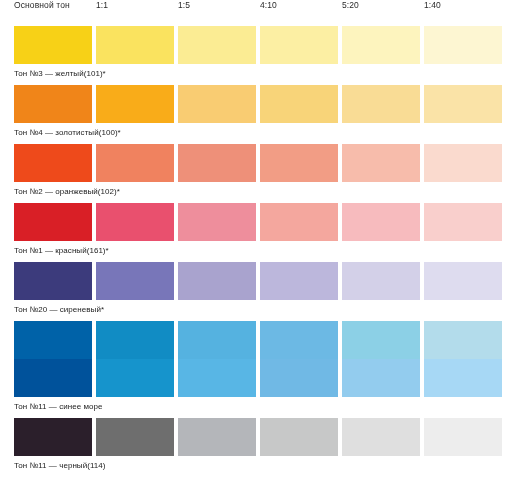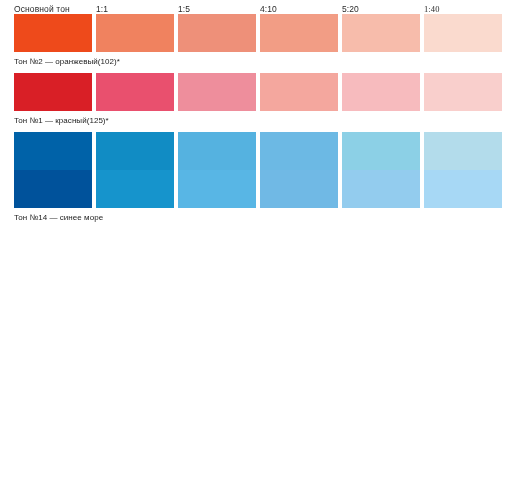--- a/index.html
+++ b/index.html
@@ -18,32 +18,32 @@
   .chart {
     position: relative;
     width: 514px;
     height: 504px;
     box-sizing: border-box;
     padding: 0 14px;
   }
   
   .header-row {
     display: flex;
-    align-items: flex-end;
-    height: 14px;
+    align-items: flex-start;
+    height: 26px;
     font-size: 8.5px;
     color: #2a2a2a;
     letter-spacing: 0.1px;
   }
   .header-cell {
     flex: 0 0 78px;
     margin-right: 4px;
     white-space: nowrap;
   }
-  .header-cell:last-child { margin-right: 0; font-family: Liberation Serif, serif; }
+  .header-cell:last-child { margin-right: 0; }
   .header-cell.base { flex: 0 0 78px; }
   
   .tone-row {
     margin-bottom: 0px;
   }
   .swatches {
     display: flex;
     height: 38px;
   }
   .swatch {
@@ -71,56 +71,100 @@
     <span class="header-cell">1:1</span>
     <span class="header-cell">1:5</span>
     <span class="header-cell">4:10</span>
     <span class="header-cell">5:20</span>
     <span class="header-cell">1:40</span>
   </div>
 
   <div id="rows-container">
       <div class="tone-row">
         <div class="swatches">
+          <div class="swatch" title="#F7D117" style="background: rgb(247, 209, 23);"></div>
+          <div class="swatch" title="#FAE35F" style="background: rgb(250, 227, 95);"></div>
+          <div class="swatch" title="#FBEC93" style="background: rgb(251, 236, 147);"></div>
+          <div class="swatch" title="#FCEFA3" style="background: rgb(252, 239, 163);"></div>
+          <div class="swatch" title="#FDF4BE" style="background: rgb(253, 244, 190);"></div>
+          <div class="swatch" title="#FDF6D2" style="background: rgb(253, 246, 210);"></div>
+        </div>
+        <div class="tone-label">Тон №3 — желтый(101)*</div>
+      </div>
+      <div class="tone-row">
+        <div class="swatches">
+          <div class="swatch" title="#F08519" style="background: rgb(240, 133, 25);"></div>
+          <div class="swatch" title="#F9AC19" style="background: rgb(249, 172, 25);"></div>
+          <div class="swatch" title="#F9CC72" style="background: rgb(249, 204, 114);"></div>
+          <div class="swatch" title="#F8D479" style="background: rgb(248, 212, 121);"></div>
+          <div class="swatch" title="#F9DC95" style="background: rgb(249, 220, 149);"></div>
+          <div class="swatch" title="#FAE3A7" style="background: rgb(250, 227, 167);"></div>
+        </div>
+        <div class="tone-label">Тон №4 — золотистый(100)*</div>
+      </div>
+      <div class="tone-row">
+        <div class="swatches">
           <div class="swatch" title="#EE4A1B" style="background: rgb(238, 74, 27);"></div>
           <div class="swatch" title="#F0825F" style="background: rgb(240, 130, 95);"></div>
           <div class="swatch" title="#EE9079" style="background: rgb(238, 144, 121);"></div>
           <div class="swatch" title="#F29D85" style="background: rgb(242, 157, 133);"></div>
           <div class="swatch" title="#F7BCAB" style="background: rgb(247, 188, 171);"></div>
           <div class="swatch" title="#FADACE" style="background: rgb(250, 218, 206);"></div>
         </div>
         <div class="tone-label">Тон №2 — оранжевый(102)*</div>
       </div>
       <div class="tone-row">
         <div class="swatches">
           <div class="swatch" title="#D91F26" style="background: rgb(217, 31, 38);"></div>
           <div class="swatch" title="#E9506E" style="background: rgb(233, 80, 110);"></div>
           <div class="swatch" title="#EE8E9C" style="background: rgb(238, 142, 156);"></div>
           <div class="swatch" title="#F4A79E" style="background: rgb(244, 167, 158);"></div>
           <div class="swatch" title="#F7BBBE" style="background: rgb(247, 187, 190);"></div>
           <div class="swatch" title="#F9CFCC" style="background: rgb(249, 207, 204);"></div>
         </div>
-        <div class="tone-label">Тон №1 — красный(125)*</div>
+        <div class="tone-label">Тон №1 — красный(161)*</div>
+      </div>
+      <div class="tone-row">
+        <div class="swatches">
+          <div class="swatch" title="#3C3B7C" style="background: rgb(60, 59, 124);"></div>
+          <div class="swatch" title="#7876B9" style="background: rgb(120, 118, 185);"></div>
+          <div class="swatch" title="#A9A3CE" style="background: rgb(169, 163, 206);"></div>
+          <div class="swatch" title="#BCB7DC" style="background: rgb(188, 183, 220);"></div>
+          <div class="swatch" title="#D3D0E8" style="background: rgb(211, 208, 232);"></div>
+          <div class="swatch" title="#DEDCEF" style="background: rgb(222, 220, 239);"></div>
+        </div>
+        <div class="tone-label">Тон №20 — сиреневый*</div>
       </div>
       <div class="tone-row">
         <div class="swatches">
           <div class="swatch" title="#0062A8" style="background: rgb(0, 98, 168);"></div>
           <div class="swatch" title="#118CC4" style="background: rgb(17, 140, 196);"></div>
           <div class="swatch" title="#55B2E0" style="background: rgb(85, 178, 224);"></div>
           <div class="swatch" title="#6CB9E4" style="background: rgb(108, 185, 228);"></div>
           <div class="swatch" title="#8CD0E6" style="background: rgb(140, 208, 230);"></div>
           <div class="swatch" title="#B3DCEB" style="background: rgb(179, 220, 235);"></div>
         </div>
       </div>
       <div class="tone-row">
         <div class="swatches">
           <div class="swatch" title="#00529B" style="background: rgb(0, 82, 155);"></div>
           <div class="swatch" title="#1694CC" style="background: rgb(22, 148, 204);"></div>
           <div class="swatch" title="#58B6E5" style="background: rgb(88, 182, 229);"></div>
           <div class="swatch" title="#70B9E5" style="background: rgb(112, 185, 229);"></div>
           <div class="swatch" title="#93CCEE" style="background: rgb(147, 204, 238);"></div>
           <div class="swatch" title="#A7D8F5" style="background: rgb(167, 216, 245);"></div>
         </div>
-        <div class="tone-label">Тон №14 — синее море</div>
+        <div class="tone-label">Тон №11 — синее море</div>
+      </div>
+      <div class="tone-row">
+        <div class="swatches">
+          <div class="swatch" title="#2B1F2B" style="background: rgb(43, 31, 43);"></div>
+          <div class="swatch" title="#6E6E6E" style="background: rgb(110, 110, 110);"></div>
+          <div class="swatch" title="#B4B6BA" style="background: rgb(180, 182, 186);"></div>
+          <div class="swatch" title="#C7C8C8" style="background: rgb(199, 200, 200);"></div>
+          <div class="swatch" title="#DFDFDF" style="background: rgb(223, 223, 223);"></div>
+          <div class="swatch" title="#EDEDED" style="background: rgb(237, 237, 237);"></div>
+        </div>
+        <div class="tone-label">Тон №11 — черный(114)</div>
       </div>
     </div>
 
 </div>
 
 </body></html>

